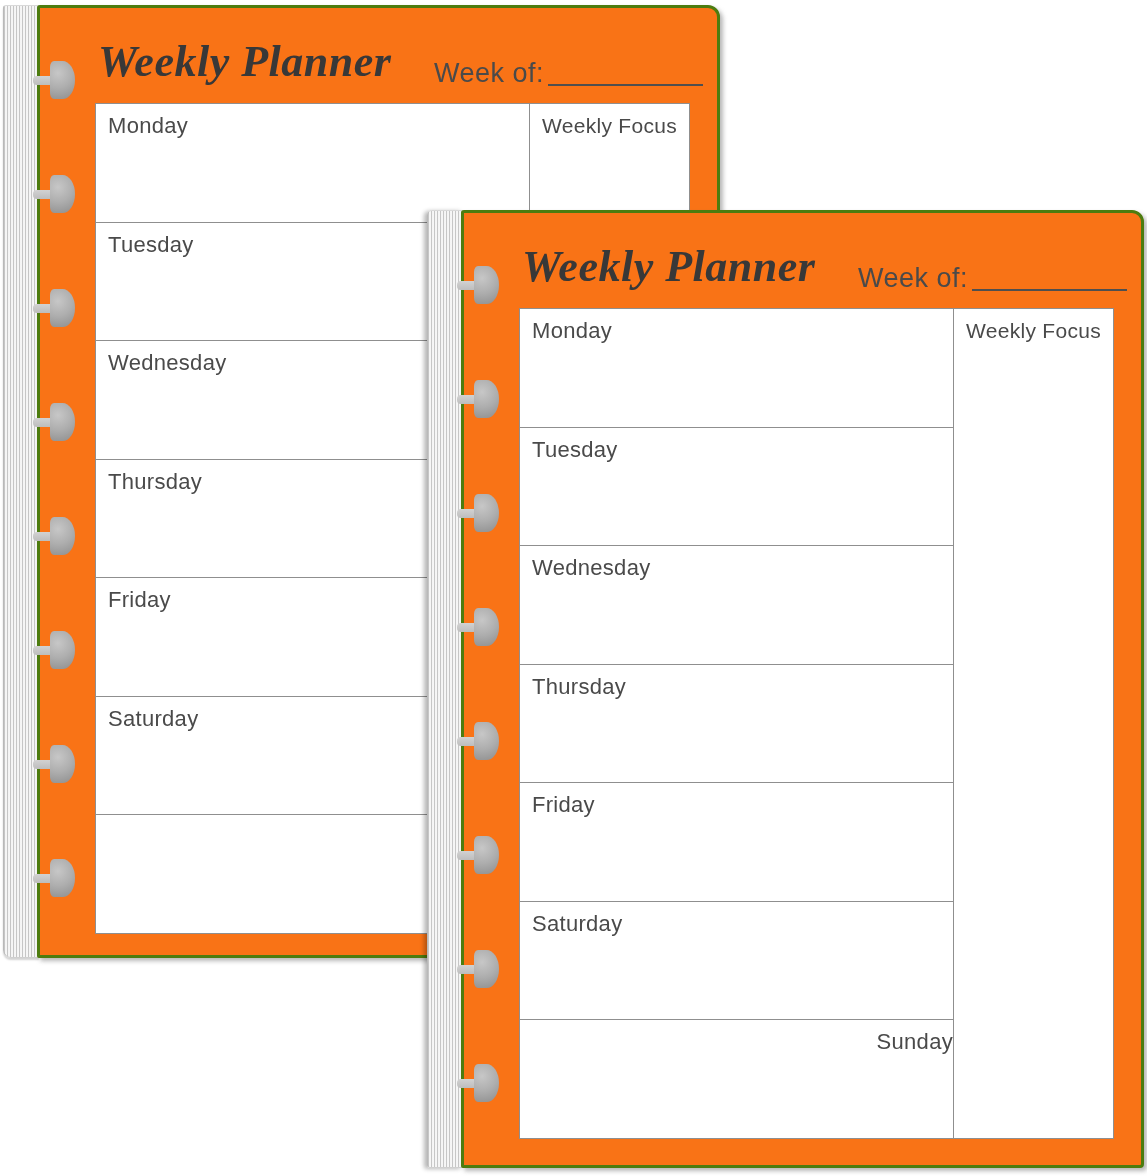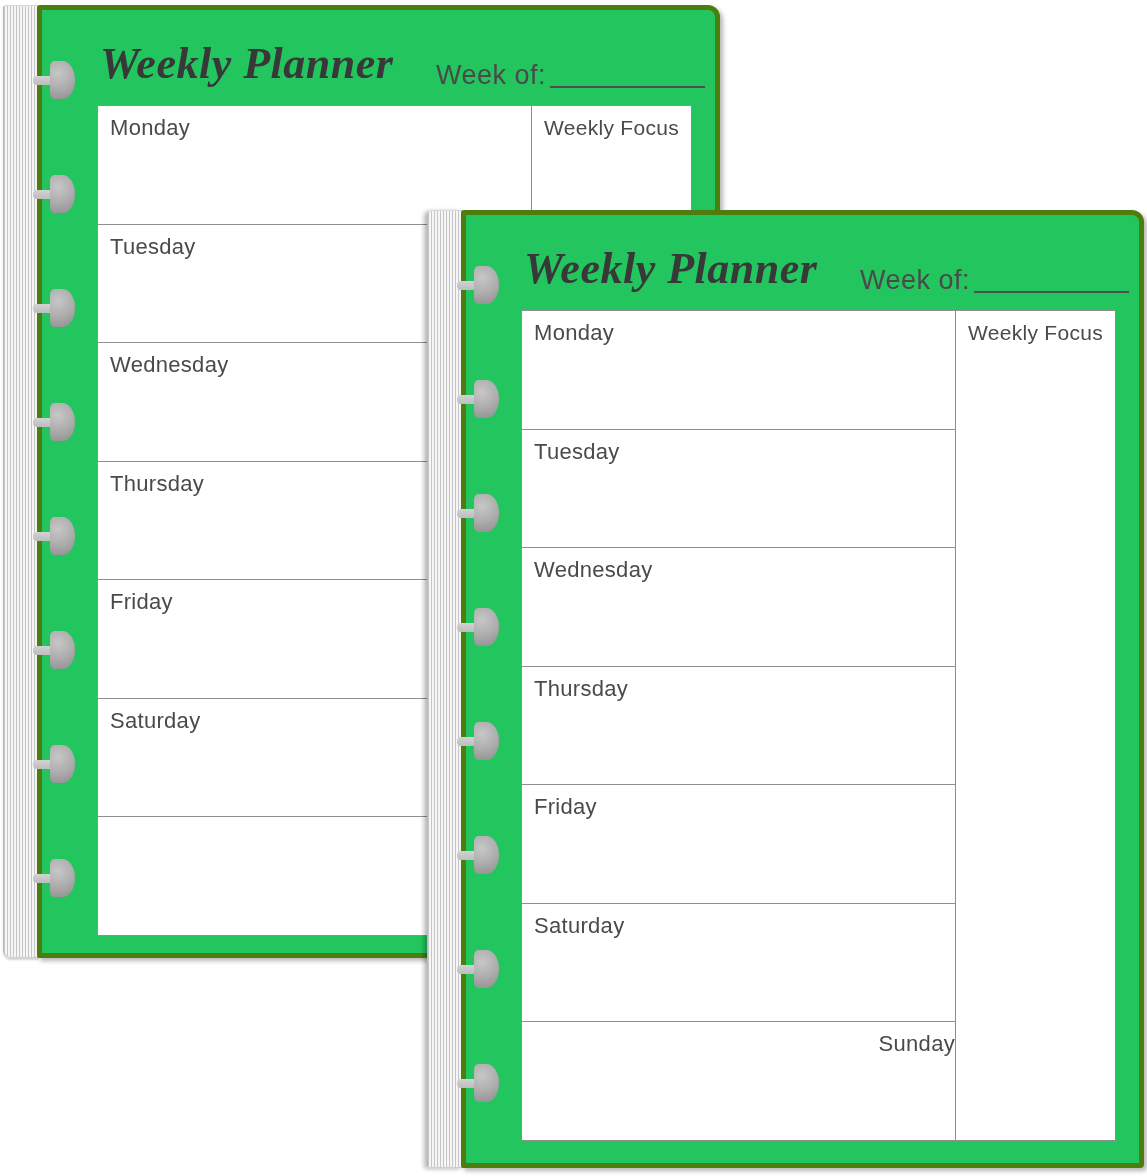--- a/index.html
+++ b/index.html
@@ -27,22 +27,22 @@
     border-radius: 3px 0 0 8px;
     box-shadow: 0 2px 2px rgba(0,0,0,0.18);
   }
   .sheet-front .spine {
     border-radius: 5px 0 0 3px;
     box-shadow: -3px 1px 4px rgba(0,0,0,0.28);
   }
 
   .paper {
     position: absolute; left: 34px; top: 0; right: 0; bottom: 0;
-    background: #22c55e;
-    border: 5px solid #4d7c0f;
+    background: #f97316;
+    border: 3px solid #4d7c0f;
     border-radius: 3px 12px 4px 2px;
     box-shadow: 3px 3px 4px rgba(125,125,125,0.55);
   }
 
   
   .disc { position: absolute; left: 28px; width: 44px; height: 38px; z-index: 3; }
   .disc-stem {
     position: absolute; left: 2px; top: 15px; width: 24px; height: 9px;
     background: linear-gradient(180deg, #d2d2d2, #bdbdbd);
     border-radius: 4px 0 0 4px;

